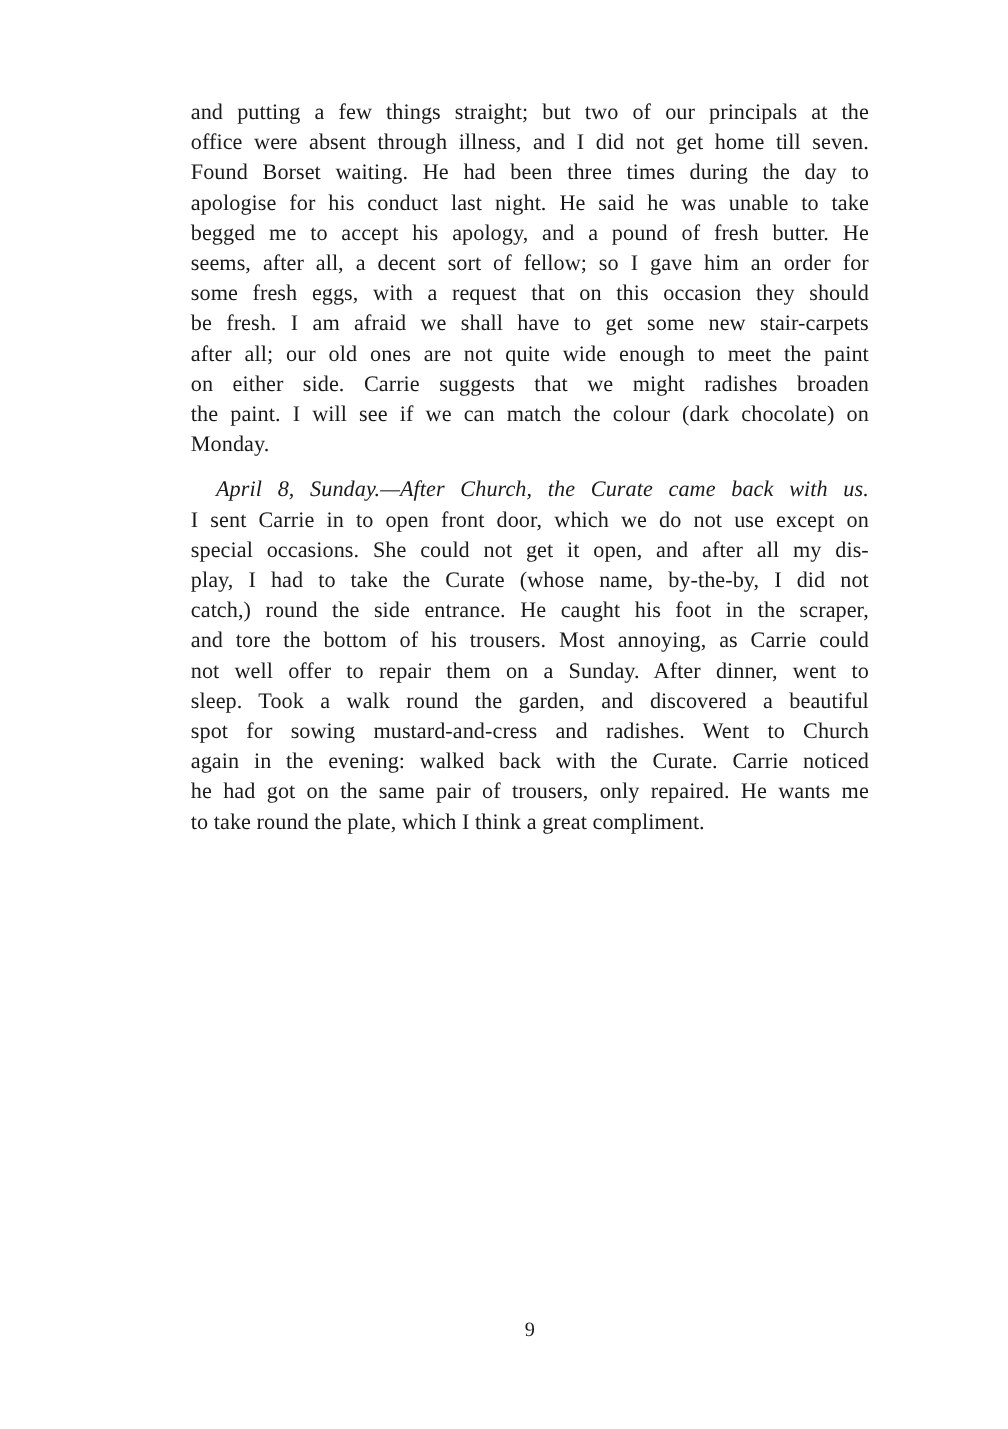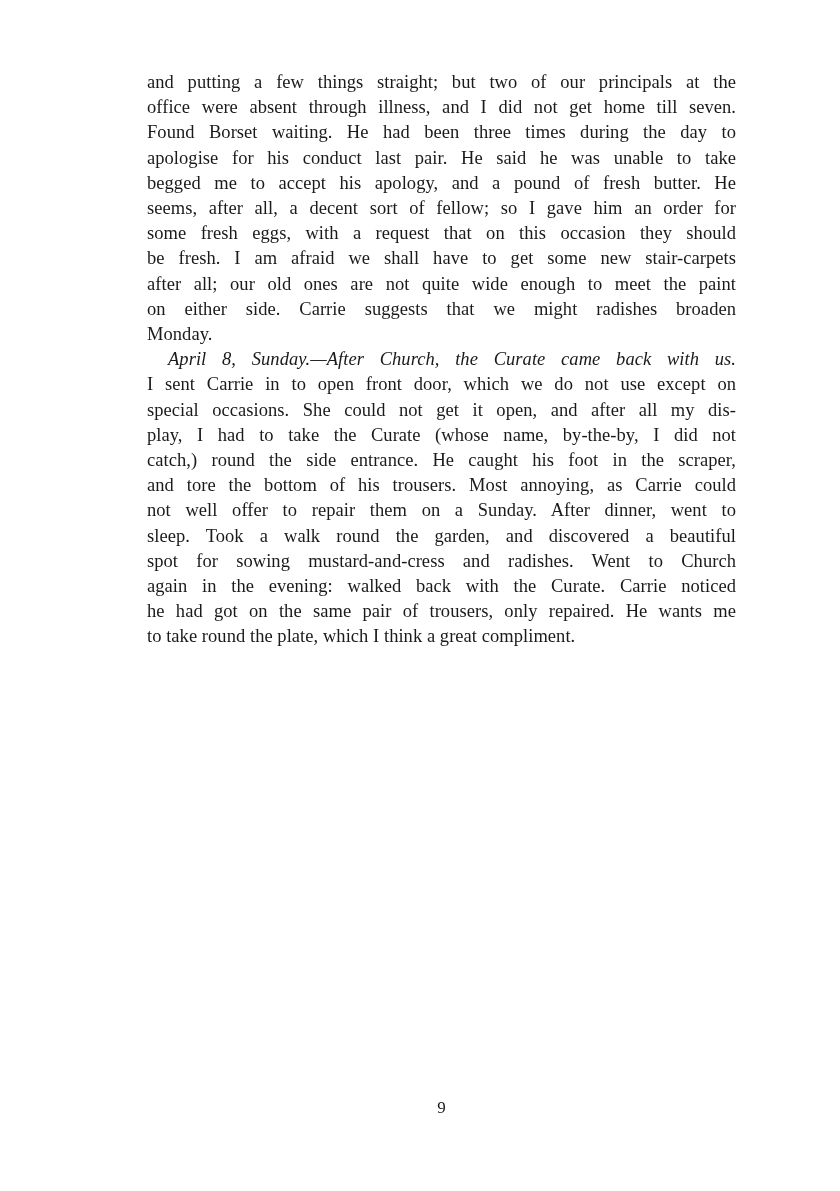--- a/index.html
+++ b/index.html
@@ -25,21 +25,21 @@
   .text-block {
     position: absolute;
     left: 147px;
     top: 70px;
     width: 589px;
     font-size: 18.5px;
     line-height: 25.2px;
     letter-spacing: 0.05px;
   }
   .para {
-    margin: 0;
+    margin: 12px;
     padding: 0;
   }
   .line {
     display: block;
     text-align: justify;
     text-align-last: justify;
     white-space: normal;
   }
   .line.last {
     text-align: center;
@@ -63,27 +63,28 @@
 </head>
 <body>
 
 <div class="page">
   <div class="text-block">
 
     <p class="para">
       <span class="line">and putting a few things straight; but two of our principals at the</span>
       <span class="line">office were absent through illness, and I did not get home till seven.</span>
       <span class="line">Found Borset waiting.  He had been three times during the day to</span>
-      <span class="line">apologise for his conduct last pair.  He said he was unable to take</span>
+      <span class="line">apologise for his conduct last night.  He said he was unable to take</span>
       <span class="line">begged me to accept his apology, and a pound of fresh butter.  He</span>
       <span class="line">seems, after all, a decent sort of fellow; so I gave him an order for</span>
       <span class="line">some fresh eggs, with a request that on this occasion they should</span>
       <span class="line">be fresh.  I am afraid we shall have to get some new stair-carpets</span>
       <span class="line">after all; our old ones are not quite wide enough to meet the paint</span>
       <span class="line">on either side.  Carrie suggests that we might radishes broaden</span>
+      <span class="line">the paint.  I will see if we can match the colour (dark chocolate) on</span>
       <span class="line last">Monday.</span>
     </p>
 
     <p class="para">
       <span class="line indent">April 8, Sunday.—After Church, the Curate came back with us.</span>
       <span class="line">I sent Carrie in to open front door, which we do not use except on</span>
       <span class="line">special occasions.  She could not get it open, and after all my dis-</span>
       <span class="line">play, I had to take the Curate (whose name, by-the-by, I did not</span>
       <span class="line">catch,) round the side entrance.  He caught his foot in the scraper,</span>
       <span class="line">and tore the bottom of his trousers.  Most annoying, as Carrie could</span>

